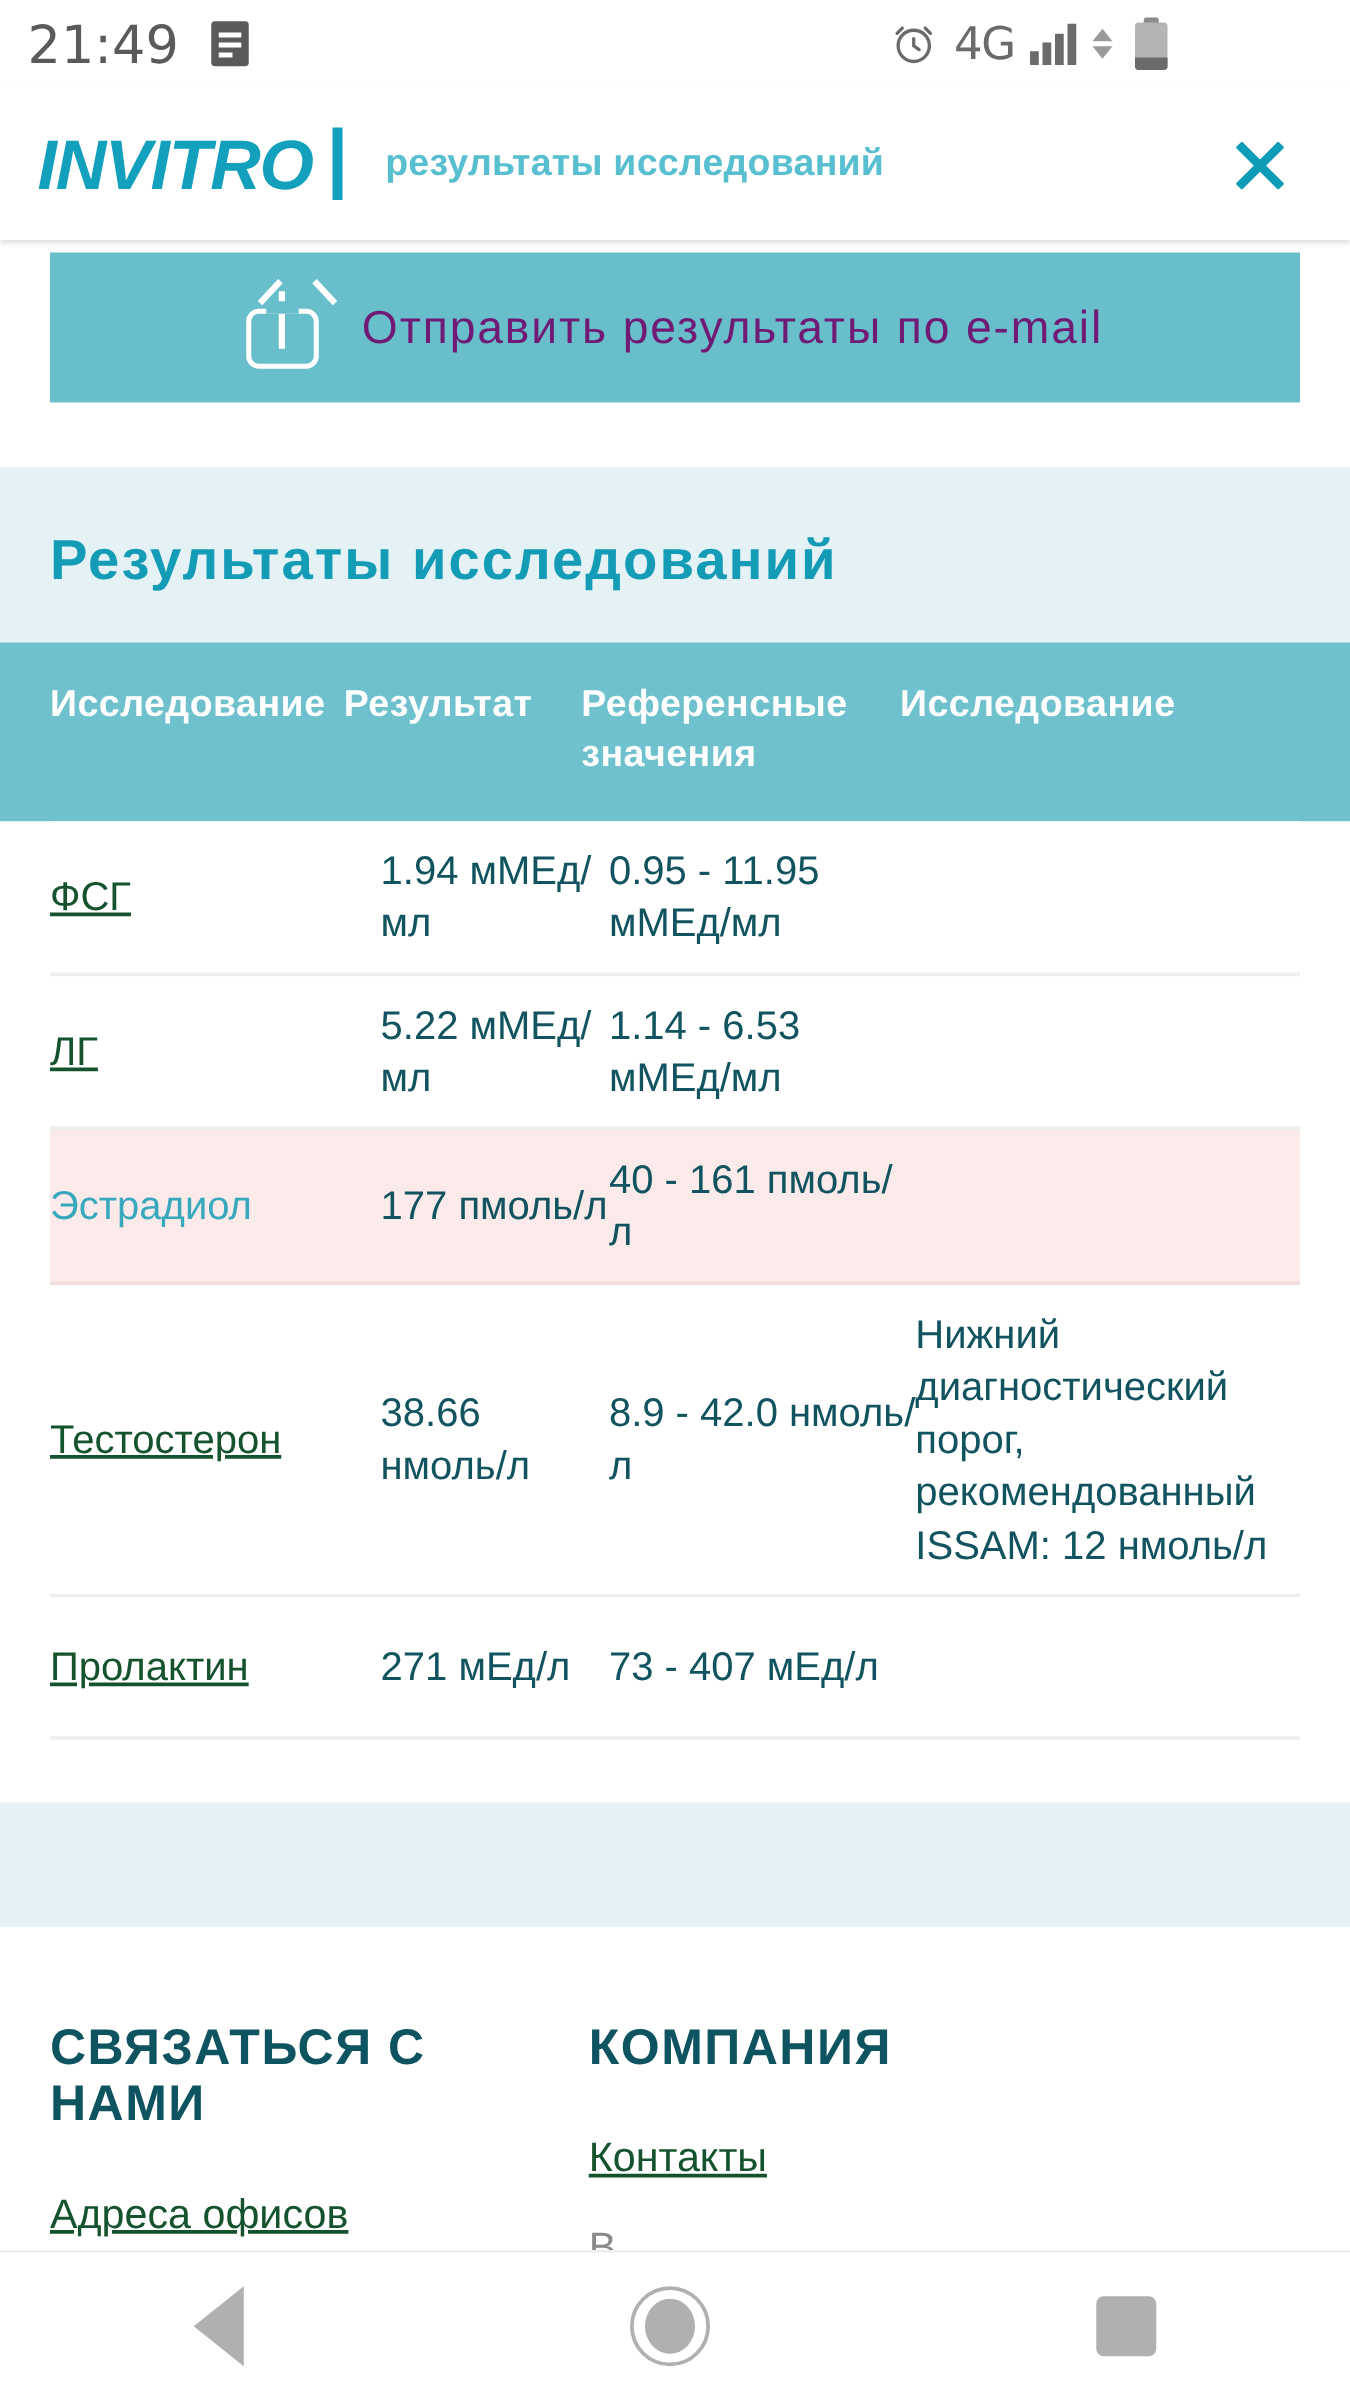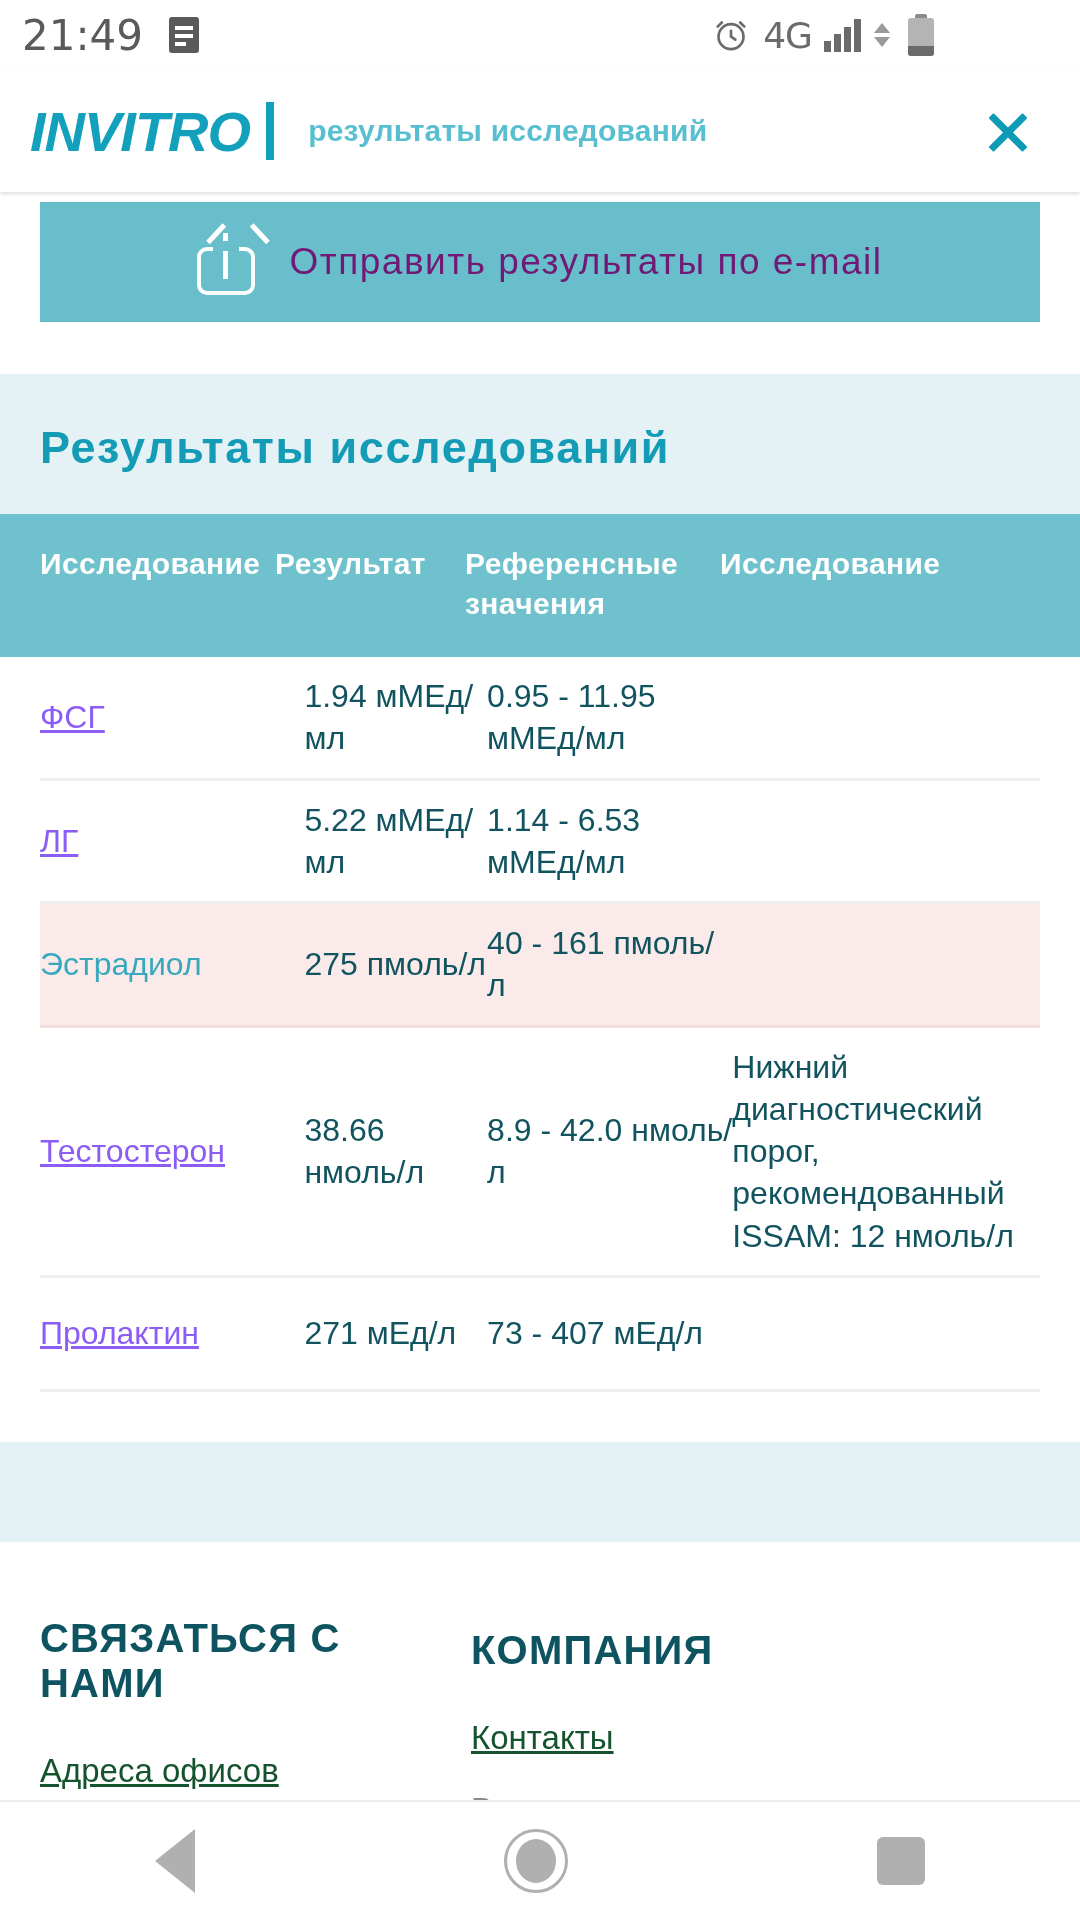--- a/index.html
+++ b/index.html
@@ -77,32 +77,32 @@
   .c1 { width:275px; padding-left:40px; }
   .c2 { width:190px; }
   .c3 { width:255px; }
   .c4 { width:320px; padding-right:20px; }
 
   .trow { display:flex; align-items:center; background:#ffffff; min-height:114px;
     border-bottom:3px solid #eeeeee; margin:0 40px; padding:0; width:1000px; }
   .trow.abnormal { background:#faeaea; border-bottom-color:#f3dede; }
   .trow .td { font-size:32px; color:#11545f; line-height:1.32; padding:18px 0; }
   .trow .c1 { padding-left:0; }
-  .name-link { color:#8b5cf6; text-decoration:underline; cursor:pointer; }
+  .name-link { color:#14532d; text-decoration:underline; cursor:pointer; }
   .name-plain { color:#38a9bd; }
   .val-bad { color:#f0655b; }
   .comment { font-size:31px; color:#11545f; line-height:1.34; }
 
   .spacer-band { height:50px; background:#ffffff; }
   .blue-band { height:100px; background:#e4f2f6; }
 
   
   .footer { padding:74px 0 0 0; background:#ffffff; display:flex;gap:43px; }
   .fcol1 { width:428px; padding-left:40px; }
-  .fcol2 { width:520px;margin-top:12px; }
+  .fcol2 { width:520px; }
   .fhead { font-size:40px; font-weight:bold; color:#0d5360; letter-spacing:1.2px; }
   .flink { display:block; margin-top:46px; font-size:33px; color:#14532d;
     text-decoration:underline; cursor:pointer; }
   .fcut { display:block; margin-top:34px; font-size:33px; color:#8a8a8a; }
 
   
   .navbar { position:absolute; left:0; bottom:0; width:1080px; height:120px;
     background:#ffffff; border-top:2px solid #ededed; display:flex; align-items:center; justify-content:space-around; }
   .nav-back { width:0;height:0;border-top:32px solid transparent;border-bottom:32px solid transparent;
     border-right:40px solid #b0b0b0; }
@@ -196,21 +196,21 @@
             <div class="td c4 comment"></div>
           </div>
           <div class="trow">
             <div class="td c1"><span class="name-link">ЛГ</span></div>
             <div class="td c2">5.22 мМЕд/мл</div>
             <div class="td c3">1.14 - 6.53 мМЕд/мл</div>
             <div class="td c4 comment"></div>
           </div>
           <div class="trow abnormal">
             <div class="td c1"><span class="name-plain">Эстрадиол</span></div>
-            <div class="td c2 val-bad">275 пмоль/л</div>
+            <div class="td c2 val-bad">177 пмоль/л</div>
             <div class="td c3">40 - 161 пмоль/л</div>
             <div class="td c4 comment"></div>
           </div>
           <div class="trow">
             <div class="td c1"><span class="name-link">Тестостерон</span></div>
             <div class="td c2">38.66 нмоль/л</div>
             <div class="td c3">8.9 - 42.0 нмоль/л</div>
             <div class="td c4 comment">Нижний диагностический порог, рекомендованный ISSAM: 12 нмоль/л</div>
           </div>
           <div class="trow">

